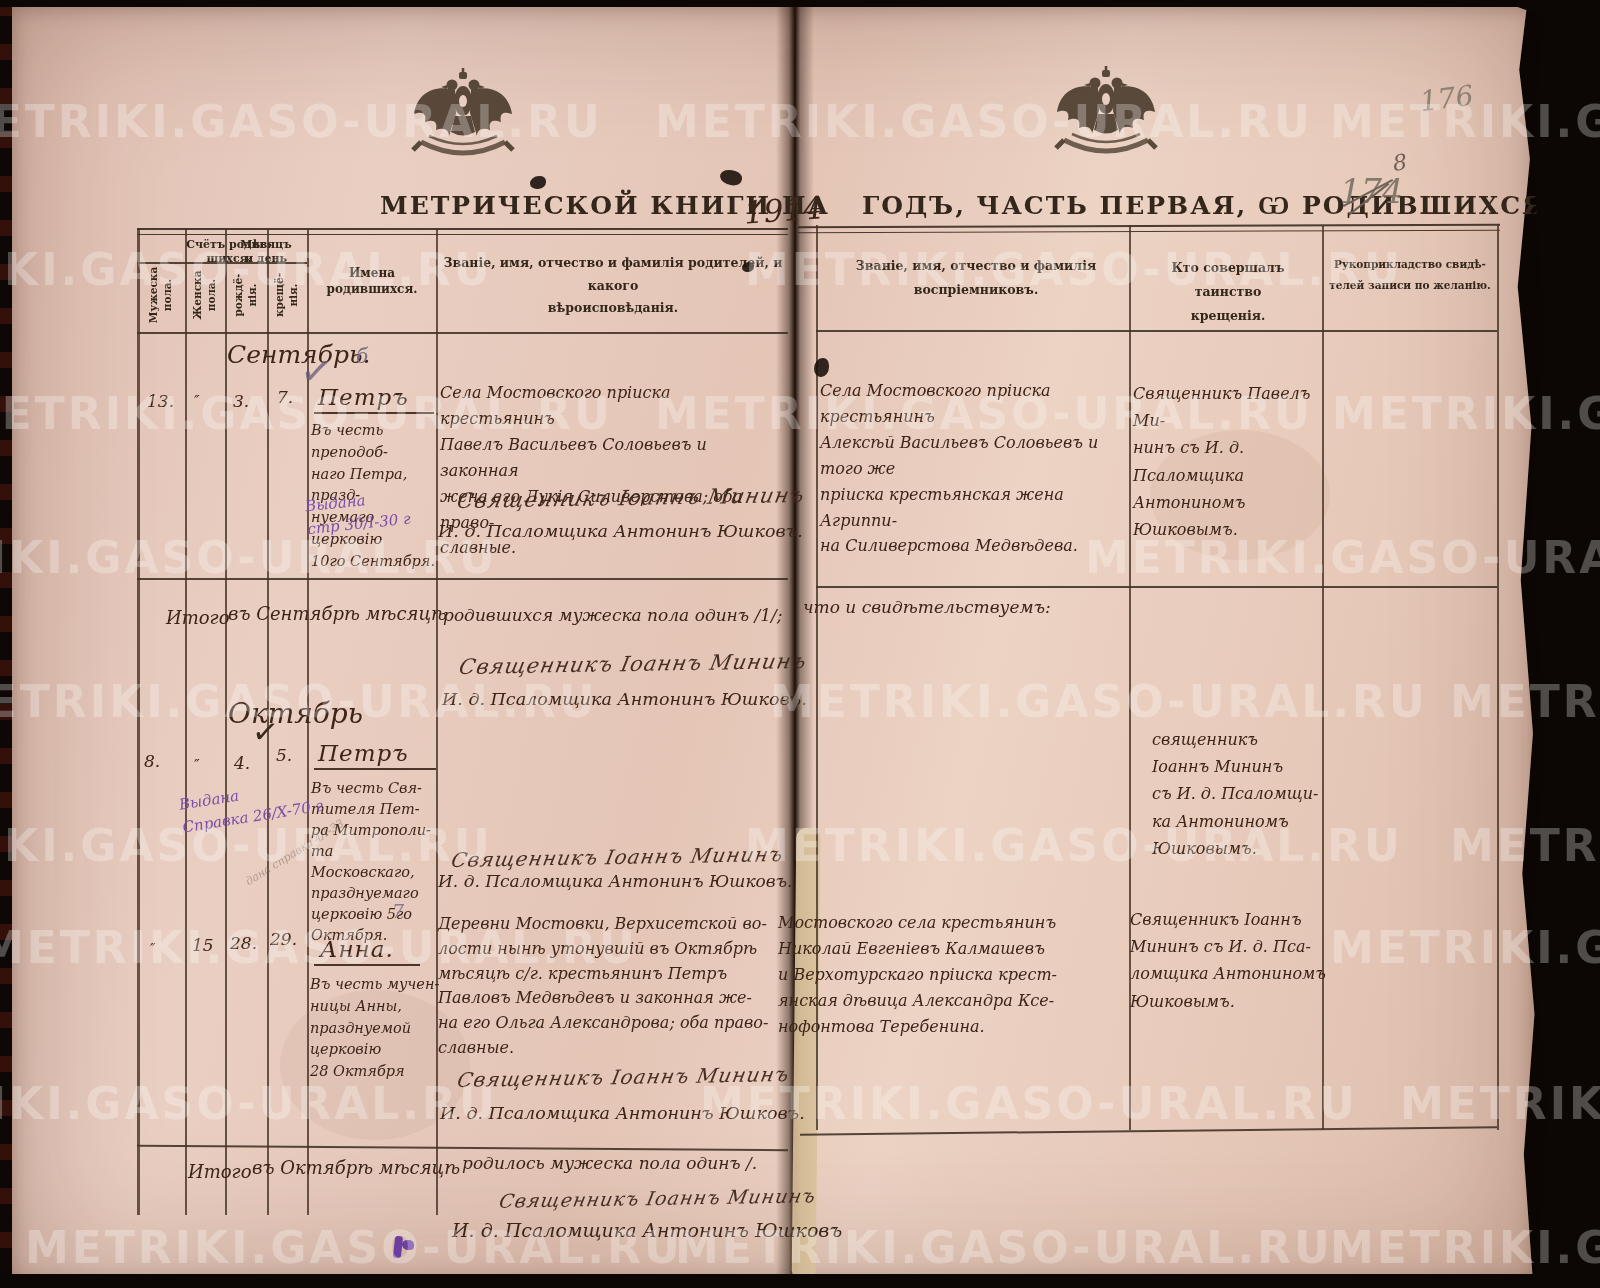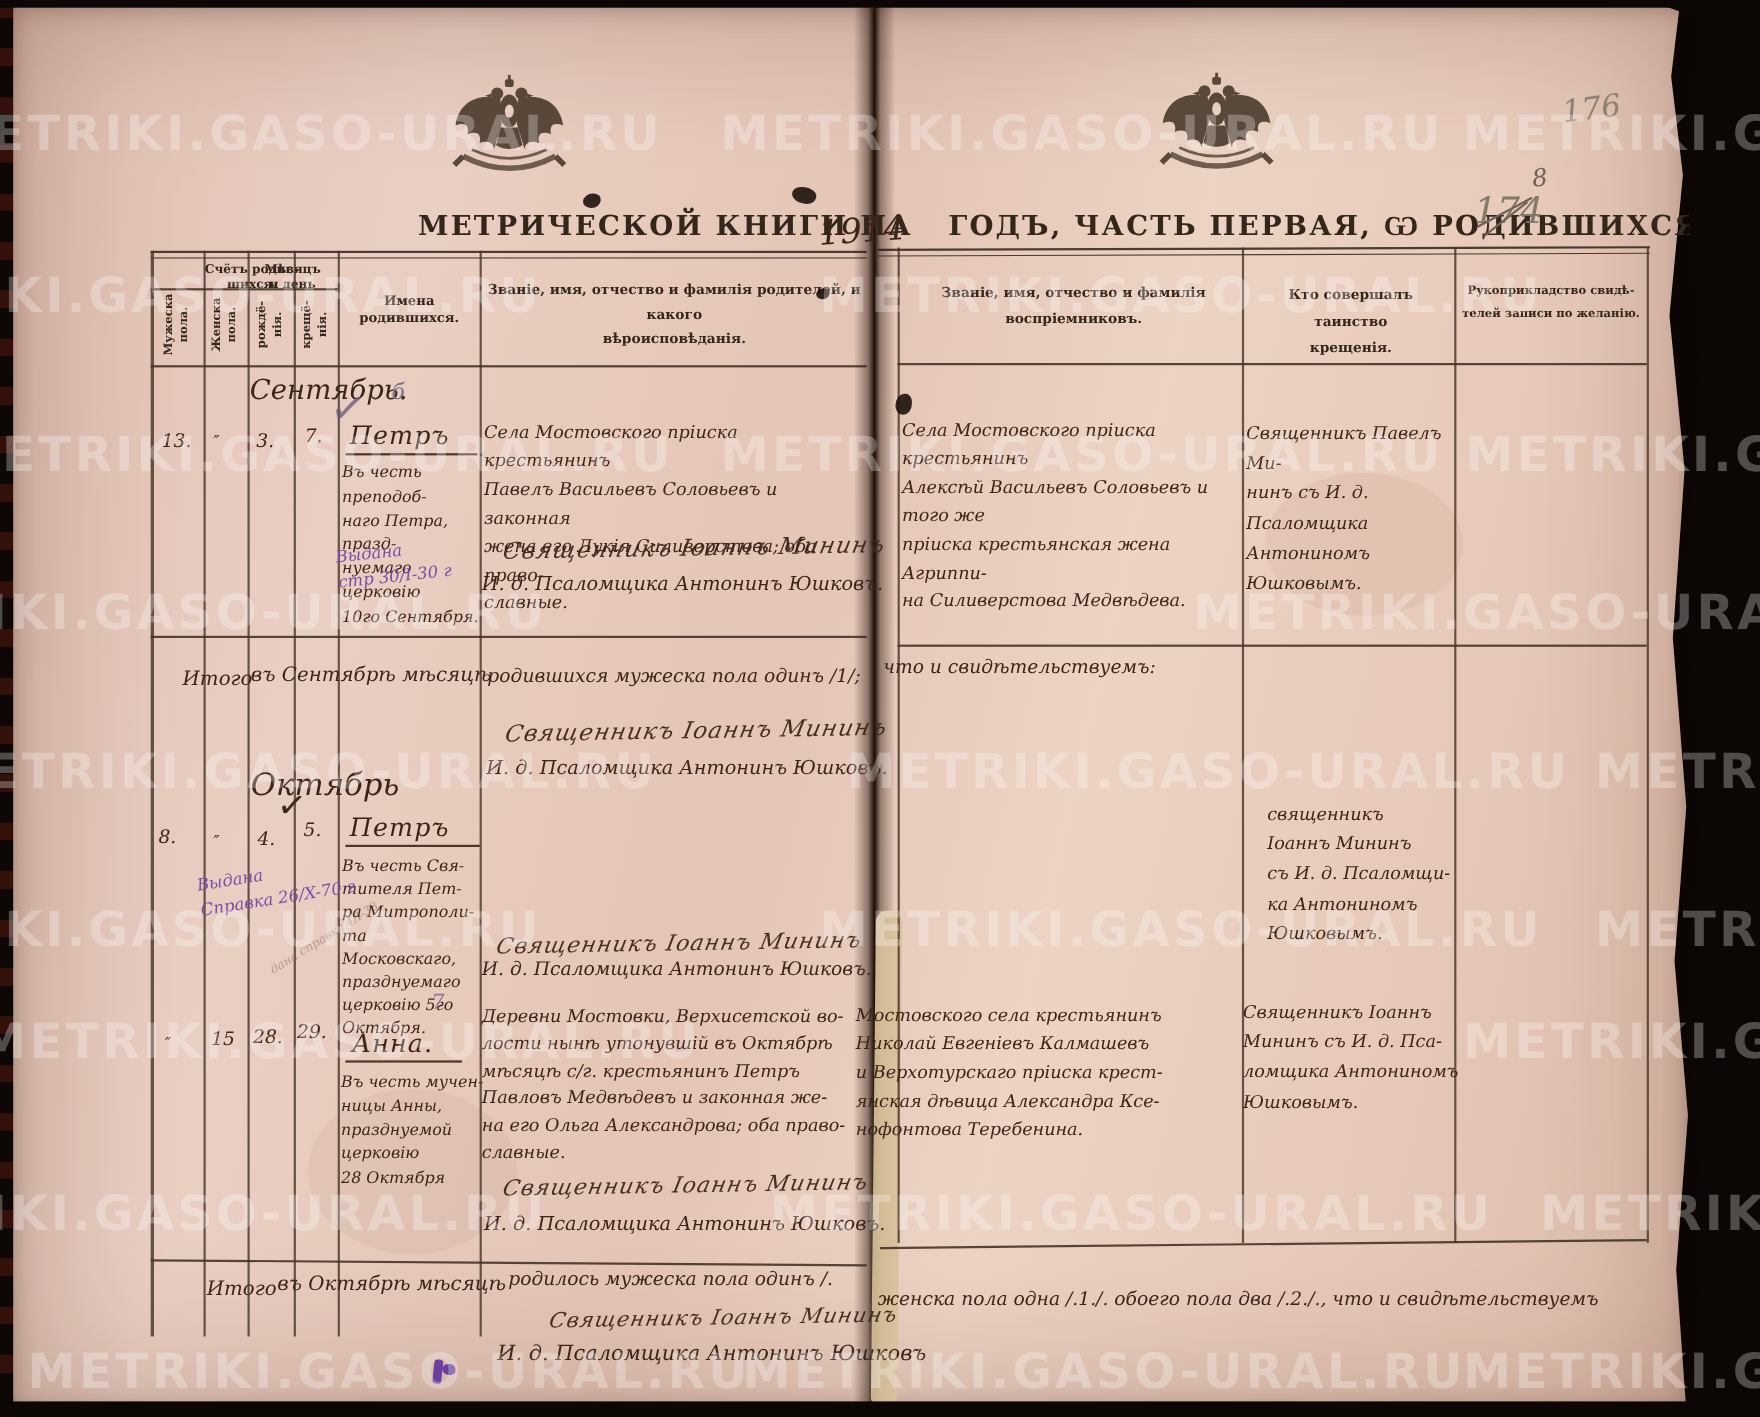--- a/index.html
+++ b/index.html
@@ -244,21 +244,20 @@
 янская дѣвица Александра Ксе-
 нофонтова Теребенина.</div>
   <div class="hw" style="left:1130px;top:906px;width:200px;font-size:16px;line-height:1.7;">Священникъ Іоаннъ
 Мининъ съ И. д. Пса-
 ломщика Антониномъ
 Юшковымъ.</div>
 
   <div class="hw" style="left:188px;top:1158px;font-size:18px;">Итого</div>
   <div class="hw nowrap" style="left:252px;top:1154px;font-size:18px;">въ Октябрѣ мѣсяцѣ</div>
   <div class="hw nowrap" style="left:462px;top:1150px;font-size:17px;">родилось мужеска пола одинъ /.</div>
-  <div class="hw nowrap" style="left:798px;top:1168px;font-size:17px;">женска пола одна /.1./. обоего пола два /.2./., что и свидѣтельствуемъ</div>
   <div class="hw sig" style="left:500px;top:1184px;font-size:19px;">Священникъ Іоаннъ Мининъ</div>
   <div class="hw" style="left:452px;top:1216px;font-size:19px;">И. д. Псаломщика Антонинъ Юшковъ</div>
 
   <div class="pblob" style="left:394px;top:1236px;width:8px;height:22px;border-radius:3px;transform:rotate(6deg);"></div>
   <div class="pblob" style="left:402px;top:1240px;width:12px;height:10px;border-radius:50% 50% 40% 60%;"></div>
 
   <div class="edge" id="edge-left"></div>
   <div class="edge" style="left:0;top:0;width:1600px;height:7px;"></div>
   <div class="edge" style="left:0;top:1274px;width:1600px;height:14px;"></div>
   <div class="edge" style="left:1520px;top:0;width:80px;height:1288px;clip-path:polygon(30% 0,100% 0,100% 100%,20% 100%,34% 86%,14% 72%,32% 56%,12% 42%,30% 26%,16% 12%);"></div>

